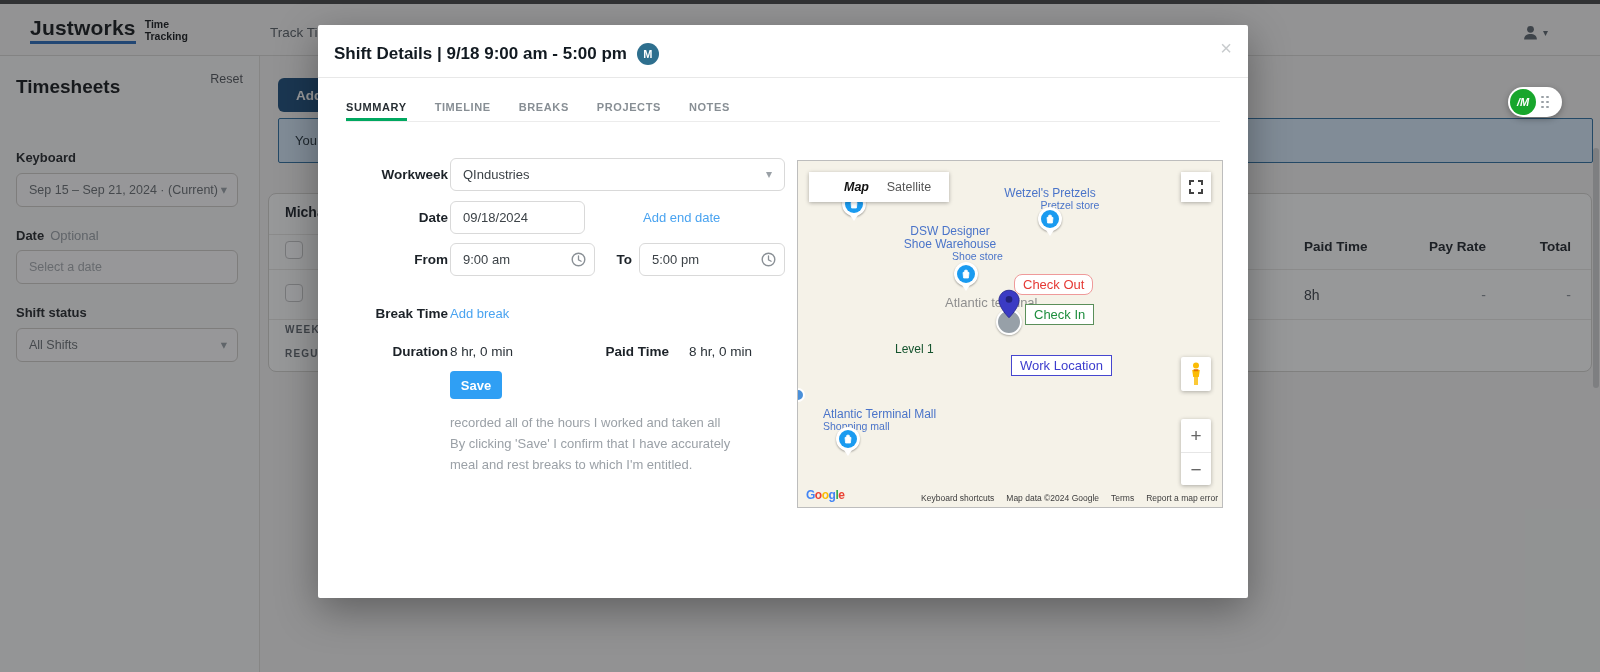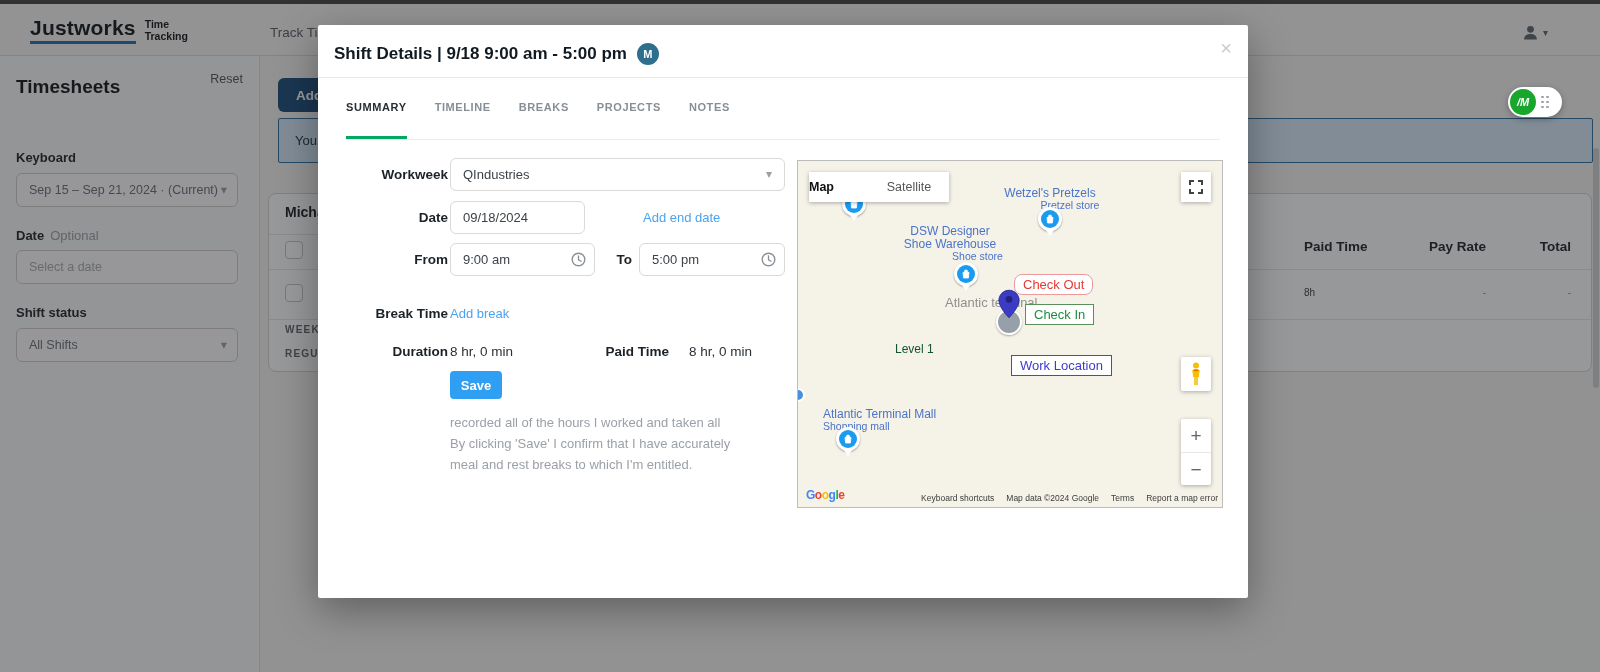--- a/index.html
+++ b/index.html
@@ -34,59 +34,59 @@
   .banner { position:absolute; left:278px; top:118px; width:1315px; height:45px; background:#d4e7f6; border:1px solid #2f6f9f;
             border-radius:2px; font-size:13px; color:#27343d; line-height:43px; padding-left:16px; }
   .bigcard { position:absolute; left:268px; top:193px; width:1324px; height:179px; background:#fcfbfa; border:1px solid #d2d0cc; border-radius:8px; }
   .bigcard .div1 { position:absolute; left:0; top:75px; width:100%; border-top:1px solid #e6e4e1; }
   .bigcard .div2 { position:absolute; left:0; top:125px; width:100%; border-top:1px solid #e6e4e1; }
   .bigcard .div0 { position:absolute; left:0; top:40px; width:70px; border-top:1px solid #e6e4e1; }
   .emp-name { position:absolute; left:16px; top:10px; font-size:14px; font-weight:700; color:#1c2126; white-space:nowrap; }
   .cb { position:absolute; left:16px; width:18px; height:18px; border:1px solid #c4c4c4; border-radius:4px; background:#fff; }
   .rowlab { position:absolute; left:16px; font-size:10px; font-weight:700; letter-spacing:1.2px; color:#5f666c; white-space:nowrap; }
   .th { position:absolute; top:45px; font-size:13.5px; font-weight:700; color:#23282d; }
-  .td { position:absolute; top:93px; font-size:10px; color:#3d4349; }
+  .td { position:absolute; top:93px; font-size:14px; color:#3d4349; }
   .td.dash { color:#8a9096; }
 
   .scrollbar { position:absolute; right:1px; top:60px; width:6px; height:610px; }
   .scroll-thumb { position:absolute; right:0; top:88px; width:6px; height:240px; background:#cfcfcf; border-radius:3px; }
 
   
   .overlay { position:absolute; inset:0; background:rgba(22,26,29,0.44); z-index:10; }
 
   
   .modal { position:absolute; left:318px; top:25px; width:930px; height:573px; background:#fff; z-index:20;
            box-shadow:0 12px 40px rgba(0,0,0,.35); border-radius:2px; }
   .m-title-row { position:absolute; left:16px; top:18px; display:flex; align-items:center; gap:10px; }
   .m-title { font-size:17px; font-weight:800; color:#121a21; }
   .m-avatar { width:22px; height:22px; border-radius:50%; background:#2e6f8e; color:#fff; font-size:11px; font-weight:700;
               display:flex; align-items:center; justify-content:center; }
   .m-close { position:absolute; right:16px; top:12px; font-size:20px; color:#c8cbcd; cursor:pointer; }
   .m-divider { position:absolute; left:0; top:52px; width:100%; border-top:1px solid #e8e8e8; }
   .tabs { position:absolute; left:28px; top:76px; right:28px; display:flex; gap:28px; border-bottom:1px solid #ececec; }
-  .tab { font-size:11px; font-weight:700; letter-spacing:.6px; color:#878e94; padding-bottom:23px; border-bottom:3px solid transparent; }
+  .tab { font-size:11px; font-weight:700; letter-spacing:.6px; color:#878e94; padding-bottom:5px; border-bottom:3px solid transparent; }
   .tab.active { color:#272e33; border-bottom-color:#00a860; }
 
   .f-label { position:absolute; left:20px; width:110px; text-align:right; font-size:13.5px; font-weight:700; color:#1c2228; line-height:33px; }
   .f-box { position:absolute; height:33px; border:1px solid #d9d9d9; border-radius:6px; background:#fff; }
   .f-input { width:100%; height:100%; border:none; outline:none; background:transparent; font-size:13px; color:#3c4247;
              padding:0 12px; font-family:"Liberation Sans", sans-serif; border-radius:6px; }
   .f-select-val { font-size:13px; color:#3c4247; line-height:31px; padding-left:12px; }
   .f-chev { position:absolute; right:12px; top:0; line-height:31px; color:#9aa0a6; font-size:12px; }
   .clock { position:absolute; right:8px; top:8px; }
   .f-link { position:absolute; font-size:13px; color:#49a3f0; line-height:33px; }
   .f-value { position:absolute; font-size:13.5px; color:#2a3137; line-height:33px; }
   .save-btn { position:absolute; left:132px; top:346px; width:52px; height:28px; background:#2f9ff4; color:#fff;
               border:none; border-radius:4px; font-size:13px; font-weight:700; }
   .disclaimer { position:absolute; left:132px; top:388px; font-size:13px; color:#9ba1a7; line-height:1.6; }
 
   
   .map { position:absolute; left:479px; top:135px; width:426px; height:348px; background:#f5f2e8; border:1px solid #bdbdbd; overflow:hidden; }
   .map-ctl { position:absolute; left:11px; top:11px; height:30px; display:flex; background:#fff; box-shadow:0 1px 4px rgba(0,0,0,.3); z-index:6; }
-  .map-ctl .mbtn { width:60px; font-size:12.5px; font-weight:700; color:#111; text-align:left; line-height:30px; }
+  .map-ctl .mbtn { width:60px; font-size:12.5px; font-weight:700; color:#111; text-align:right; line-height:30px;font-style:italic; }
   .map-ctl .sbtn { width:80px; font-size:12.5px; color:#565656; text-align:center; line-height:30px; }
   .fullscreen { position:absolute; right:11px; top:11px; width:30px; height:30px; background:#fff; box-shadow:0 1px 4px rgba(0,0,0,.3);
                 display:flex; align-items:center; justify-content:center; z-index:6; }
   .place-pin { position:absolute; width:24px; height:30px; z-index:3; }
   .place-pin .disc { position:absolute; left:0; top:0; width:24px; height:24px; background:#fff; border-radius:50%;
                      box-shadow:0 1px 2px rgba(0,0,0,.35); }
   .place-pin .inner { position:absolute; left:3px; top:3px; width:18px; height:18px; background:#1a9bf0; border-radius:50%;
                       display:flex; align-items:center; justify-content:center; }
   .place-pin .tail { position:absolute; left:8px; top:23px; width:0; height:0; border-left:4px solid transparent;
                      border-right:4px solid transparent; border-top:6px solid #fff; }

